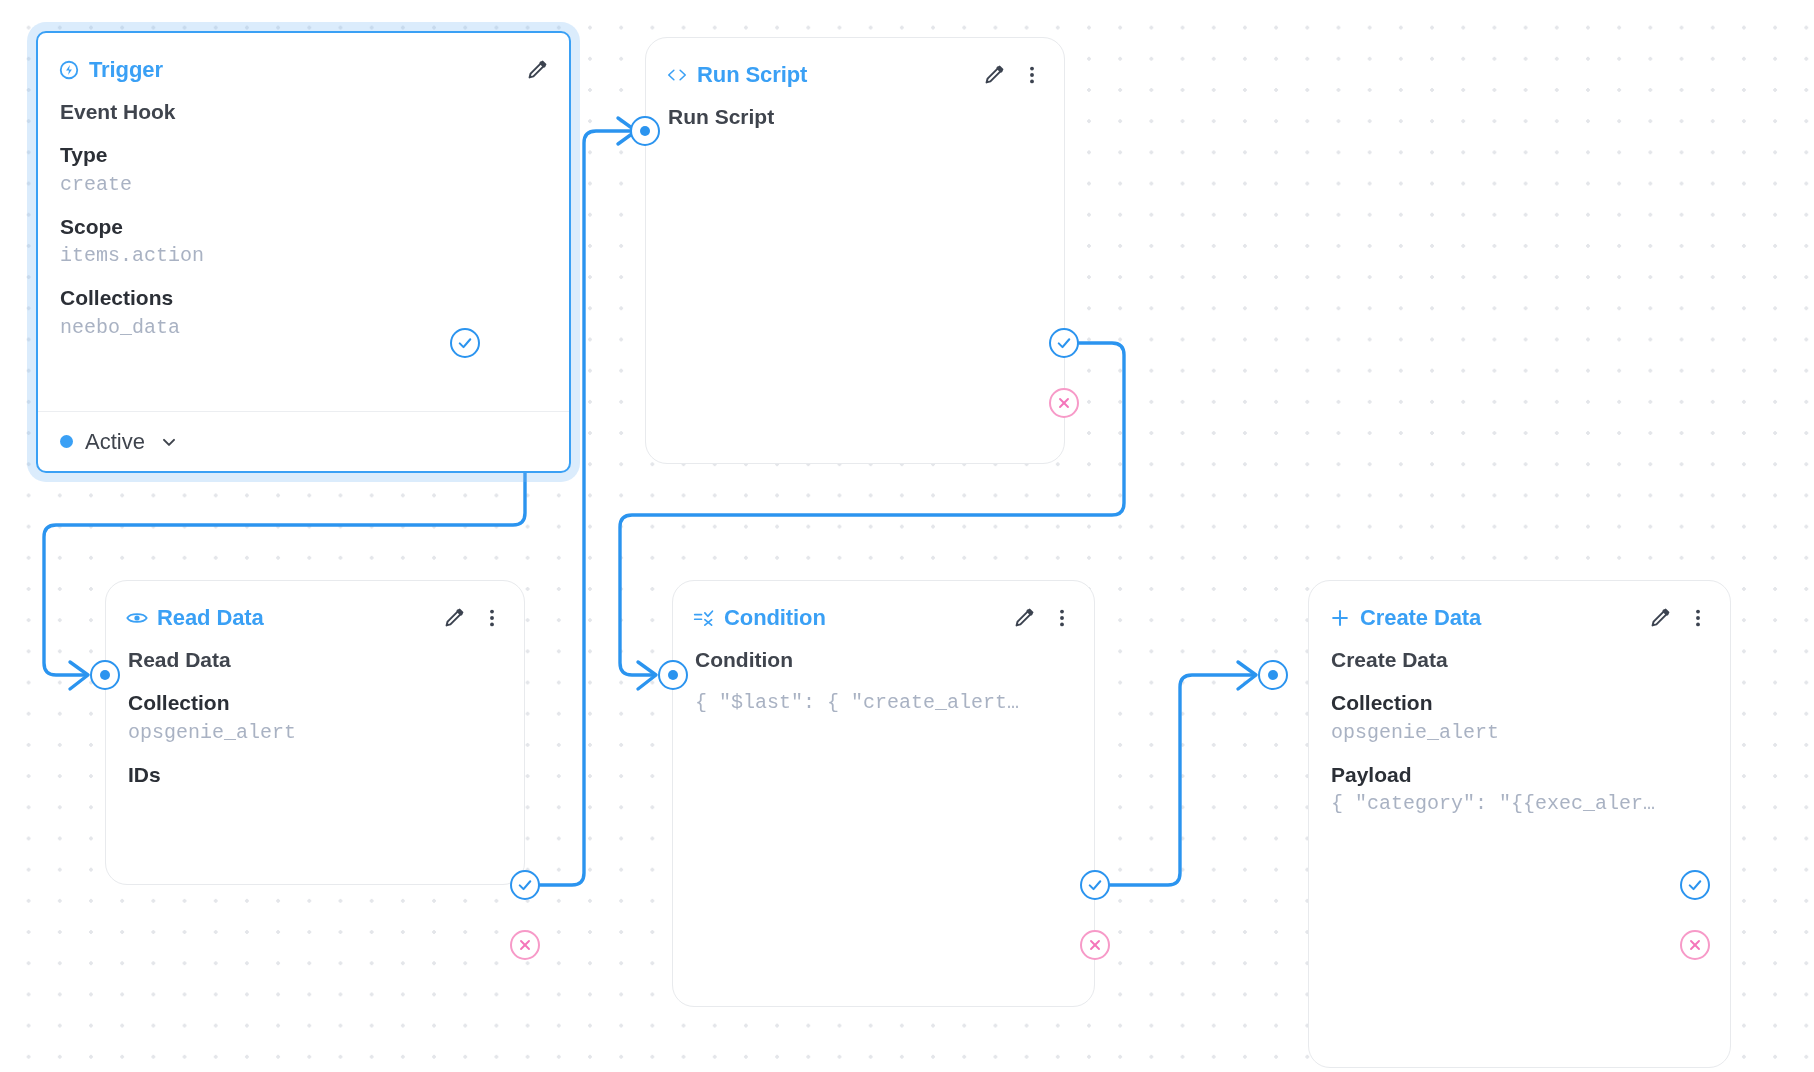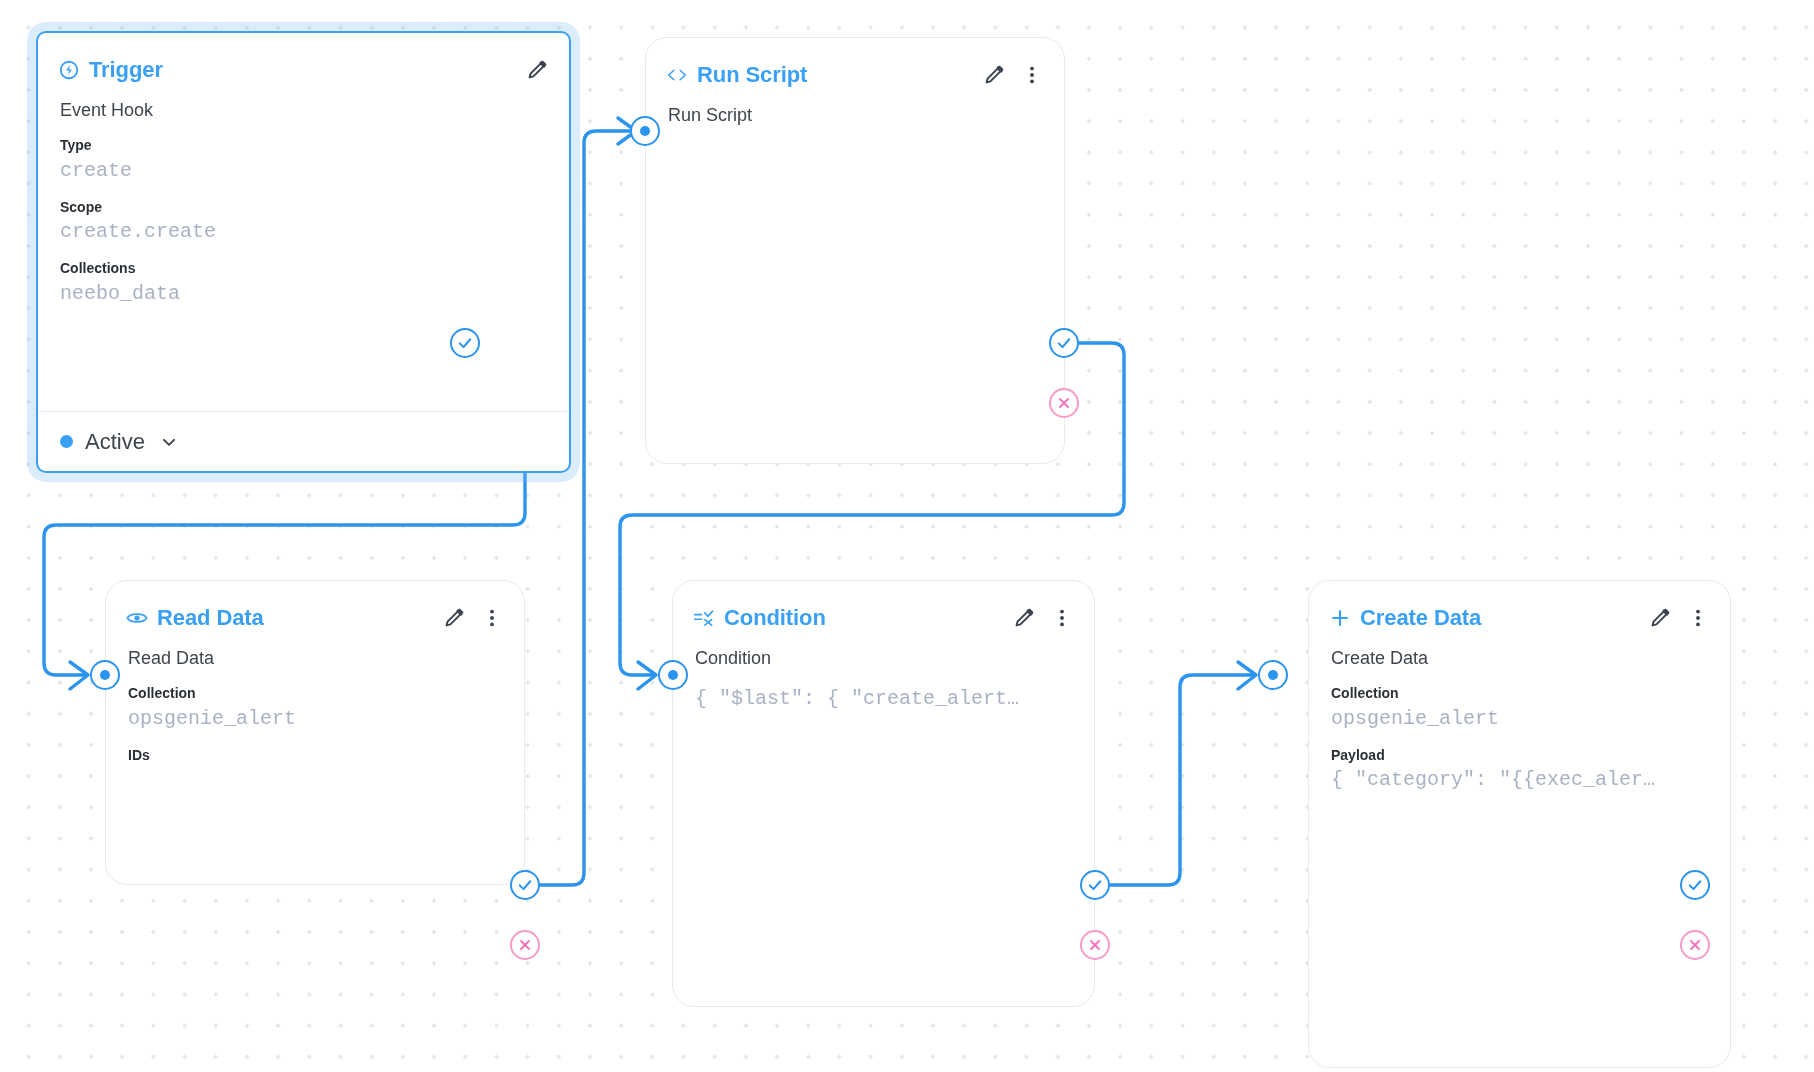--- a/index.html
+++ b/index.html
@@ -54,28 +54,29 @@
     display: flex; align-items: center; gap: 14px;
   }
   .icon-btn {
     display: inline-flex; align-items: center; justify-content: center;
     width: 24px; height: 24px;
     cursor: pointer;
   }
 
   .node-body { padding: 10px 20px 0 22px; }
   .row-main {
-    font-size: 18px; color: #3f444d; line-height: 1.45;
+    font-size: 21px; color: #3f444d; line-height: 1.45;
     margin-bottom: 2px;
     white-space: nowrap;
+    font-weight: bold;
   }
   .field { margin-top: 13px; }
   .field:first-child { margin-top: 0; }
   .f-label {
-    font-size: 14px; font-weight: 700; color: #2b2f36; line-height: 1.4;
+    font-size: 21px; font-weight: 700; color: #2b2f36; line-height: 1.4;
     white-space: nowrap;
   }
   .f-value {
     font-family: "Liberation Mono", "DejaVu Sans Mono", monospace;
     font-size: 20px; color: #a9b2c3; line-height: 1.45;
     white-space: nowrap; overflow: hidden;
   }
 
   
   .node-foot {
@@ -157,21 +158,21 @@
       </div>
     </div>
     <div class="node-body">
       <div class="row-main">Event Hook</div>
       <div class="field">
         <div class="f-label">Type</div>
         <div class="f-value">create</div>
       </div>
       <div class="field">
         <div class="f-label">Scope</div>
-        <div class="f-value">create.create</div>
+        <div class="f-value">items.action</div>
       </div>
       <div class="field">
         <div class="f-label">Collections</div>
         <div class="f-value">neebo_data</div>
       </div>
     </div>
     <div class="node-foot">
       <span class="dot-active"></span>
       <span class="foot-label">Active</span>
       <span class="foot-chev">

